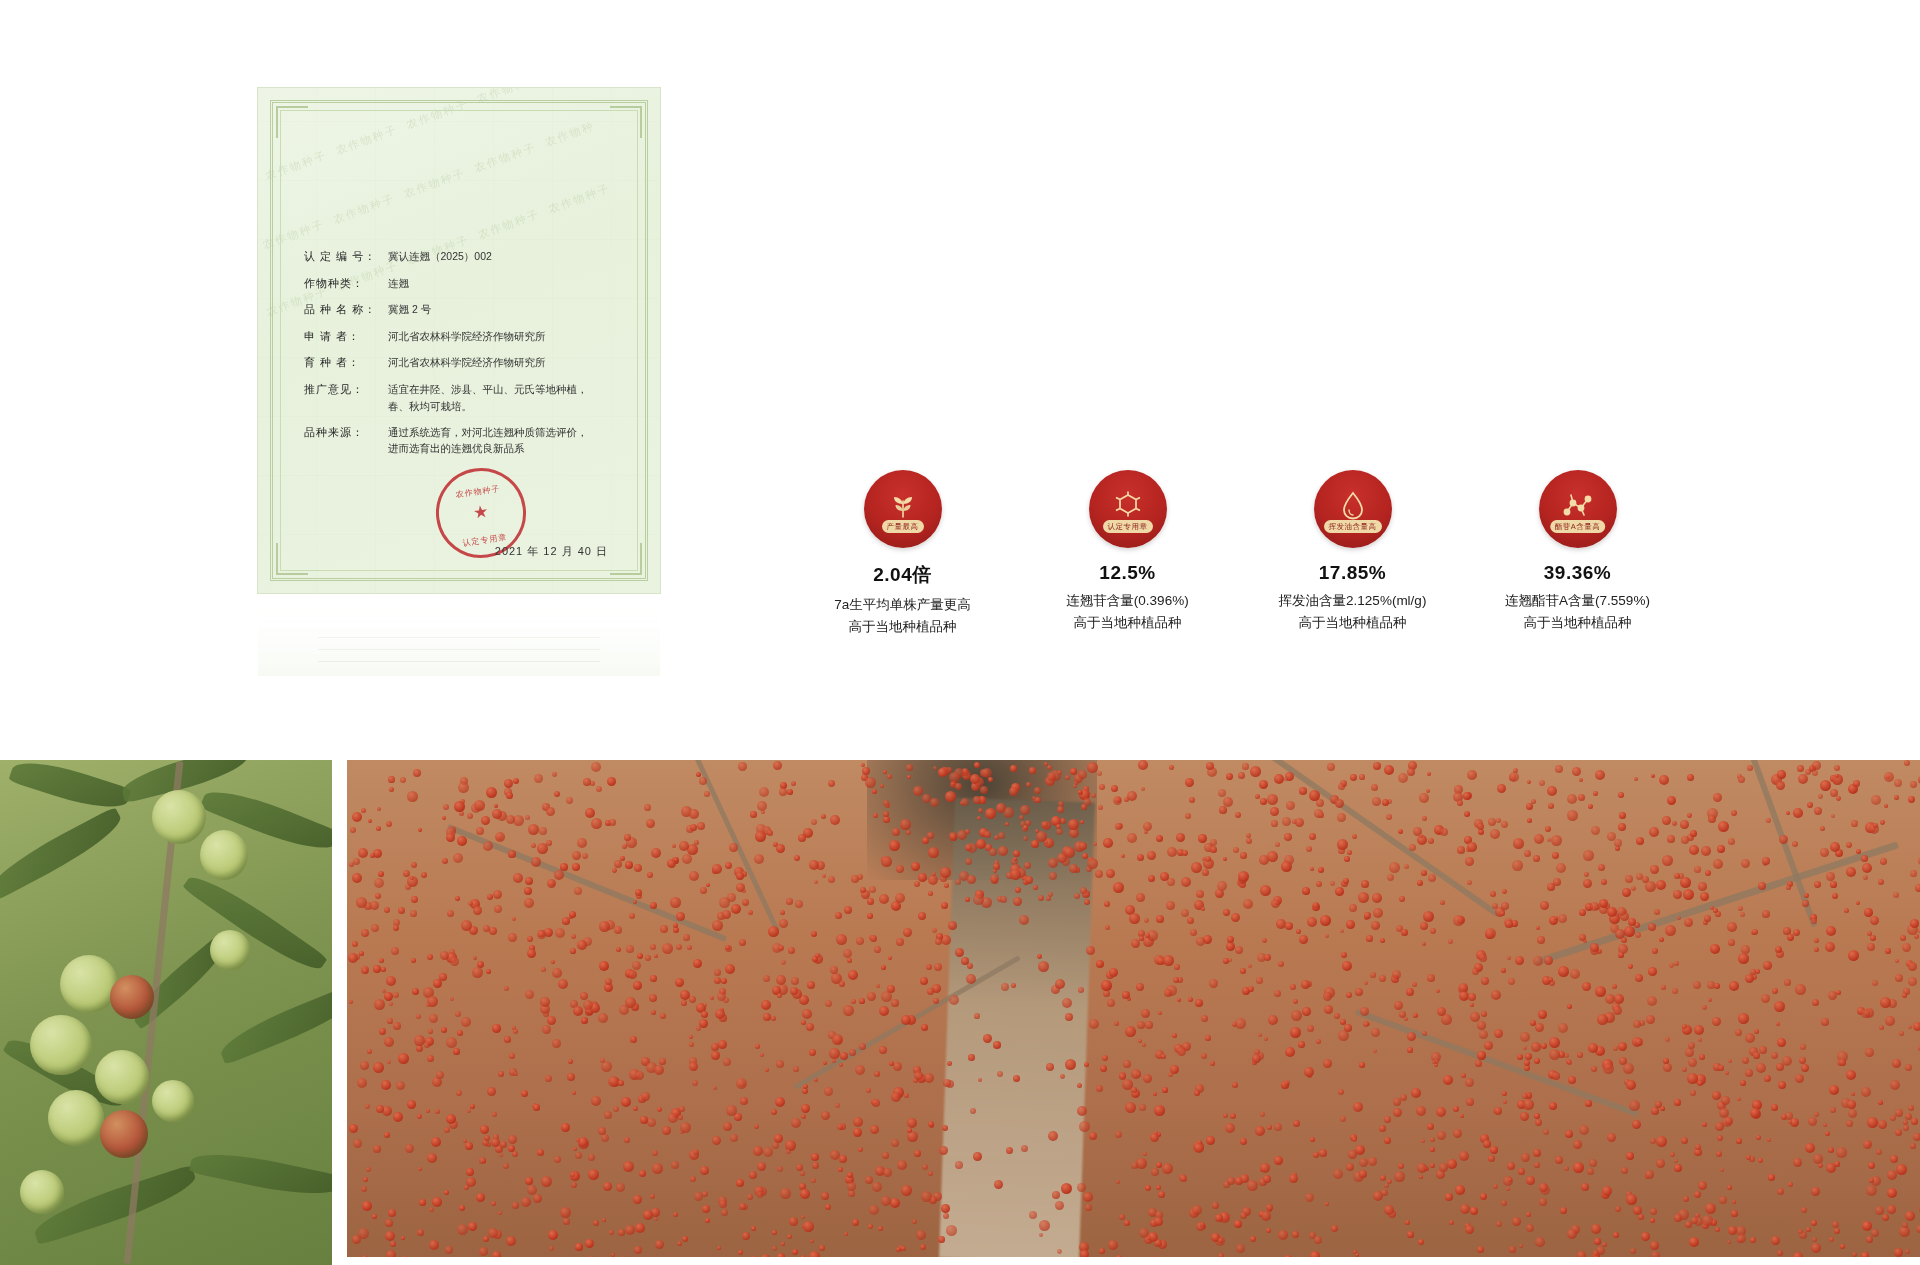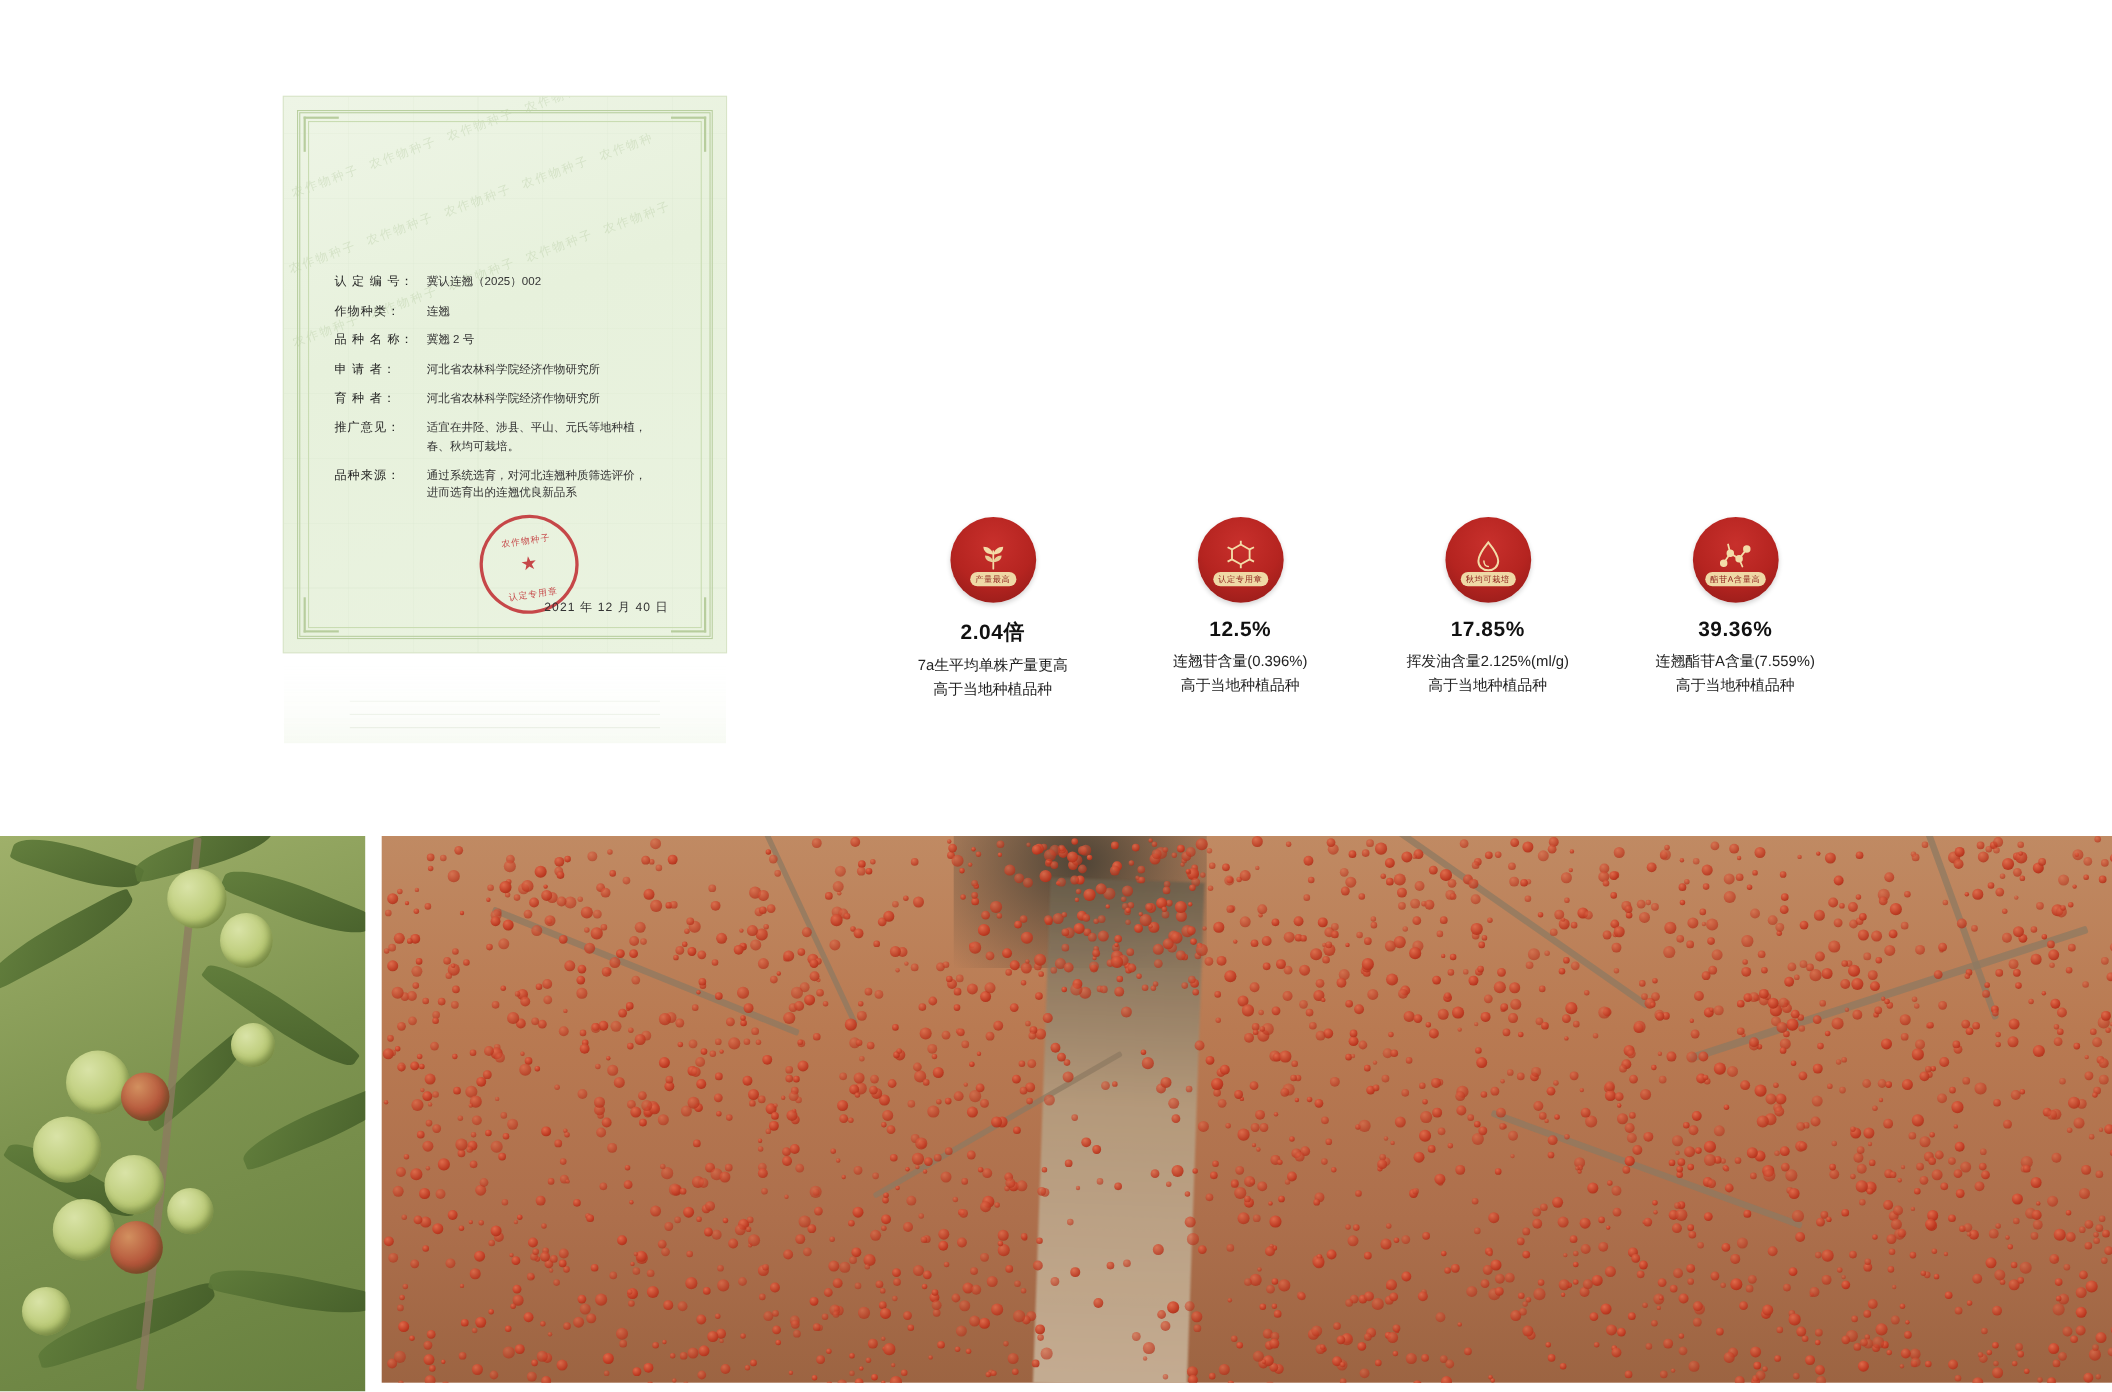--- a/index.html
+++ b/index.html
@@ -305,21 +305,21 @@
       <div class="l1">连翘苷含量(0.396%)</div>
       <div class="l2">高于当地种植品种</div>
     </div>
 
     <div class="stat">
       <div class="badge">
         <svg width="26" height="30" viewBox="0 0 26 30" aria-hidden="true">
           <path d="M13 2 C13 2 4 13 4 19 C4 24 8 27.5 13 27.5 C18 27.5 22 24 22 19 C22 13 13 2 13 2Z" fill="none" stroke="#f3dca8" stroke-width="1.8"></path>
           <path d="M9 19 C9 22 10.8 24 13 24" fill="none" stroke="#f3dca8" stroke-width="1.4" stroke-linecap="round"></path>
         </svg>
-        <span class="tag">秋均可栽培</span>
+        <span class="tag">挥发油含量高</span>
       </div>
       <div class="num">17.85%</div>
       <div class="l1">挥发油含量2.125%(ml/g)</div>
       <div class="l2">高于当地种植品种</div>
     </div>
 
     <div class="stat">
       <div class="badge">
         <svg width="34" height="30" viewBox="0 0 34 30" aria-hidden="true">
           <g stroke="#f3dca8" stroke-width="1.6" fill="none" stroke-linecap="round">

